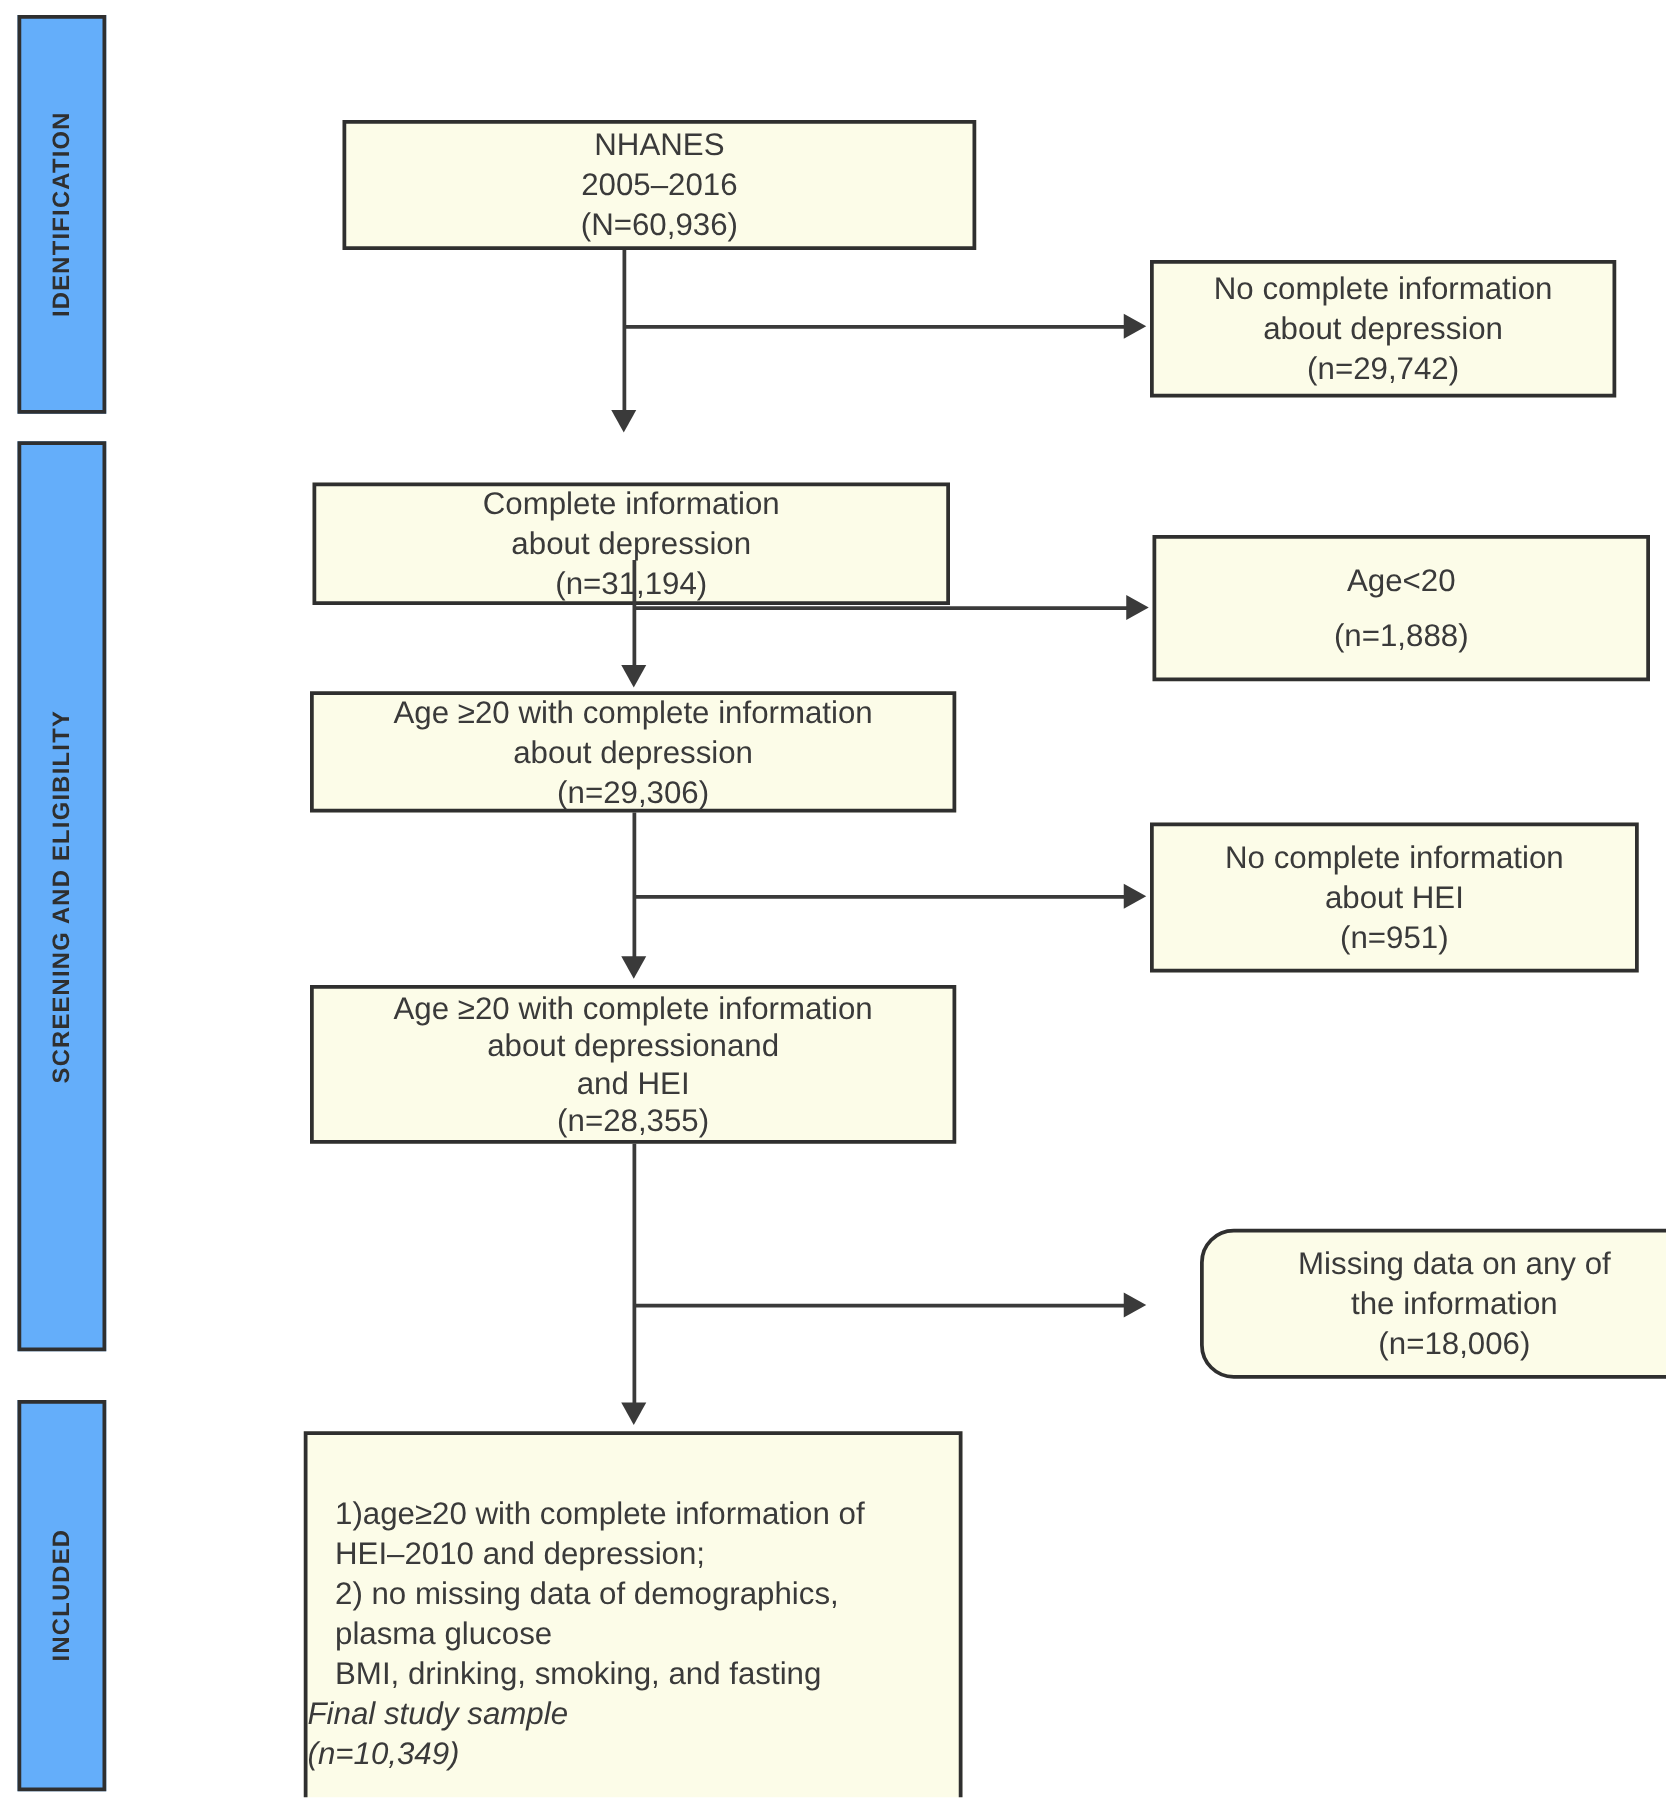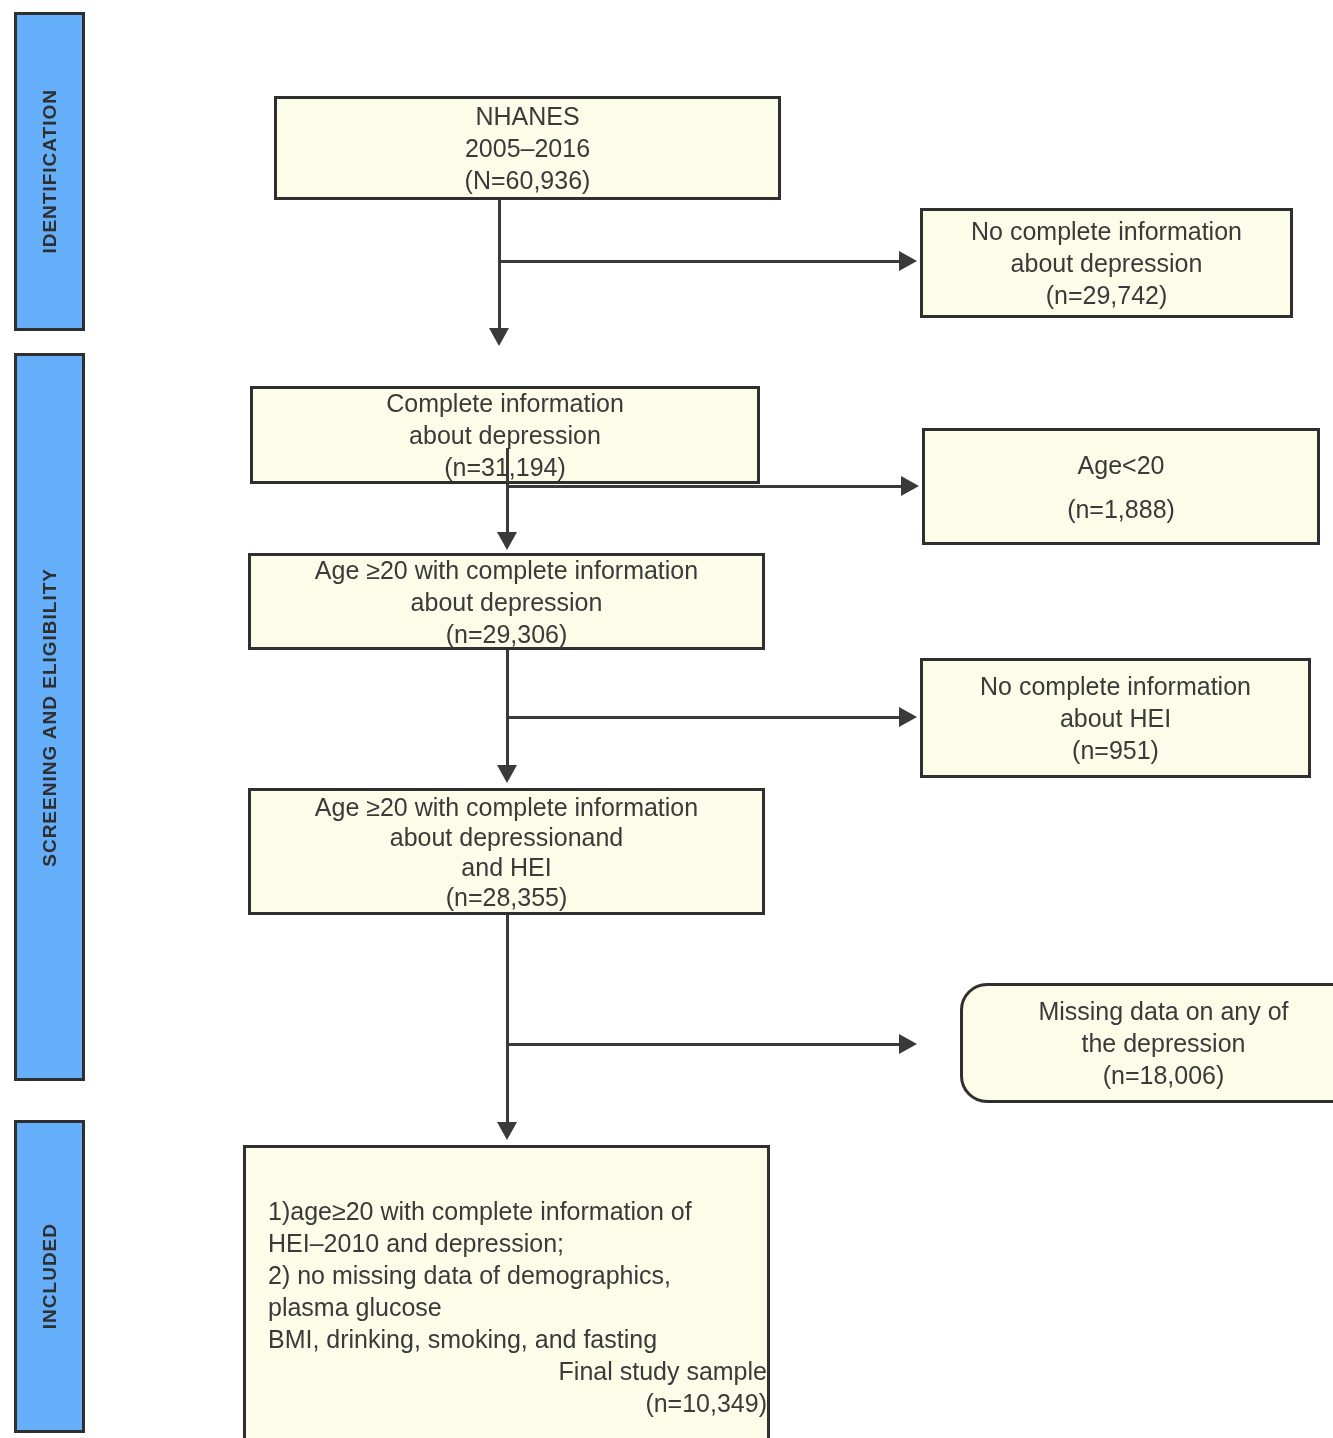--- a/index.html
+++ b/index.html
@@ -47,21 +47,21 @@
     align-items: center;
     justify-content: center;
     color: #3a3a3a;
     font-size: 25px;
     line-height: 32px;
     text-align: center;
   }
   .box.tight { line-height: 30px; }
   .box-block { width: 100%; box-sizing: border-box; }
   .box-block.left { text-align: left; padding: 0 22px; }
-  .box-block.center { text-align: right; }
+  .box-block.center { text-align: left; font-style: italic; }
   
   .vline {
     position: absolute;
     width: 3px;
     background: #3a3a3a;
   }
   .hline {
     position: absolute;
     height: 3px;
     background: #3a3a3a;
@@ -147,21 +147,21 @@
   </div>
 
   <div class="box" style="left:920px;top:658px;width:391px;height:120px;">
     <div>No complete information</div>
     <div>about HEI</div>
     <div>(n=951)</div>
   </div>
 
   <div class="box" style="left:960px;top:983px;width:407px;height:120px;border-radius:27px;">
     <div>Missing data on any of</div>
-    <div>the depression</div>
+    <div>the information</div>
     <div>(n=18,006)</div>
   </div>
 
   <div class="vline" style="left:498px;top:200px;height:130px;"></div>
   <div class="ah-down" style="left:489px;top:328px;"></div>
   <div class="hline" style="left:500px;top:260px;width:400px;"></div>
   <div class="ah-right" style="left:899px;top:251px;"></div>
 
   <div class="vline" style="left:506px;top:448px;height:86px;"></div>
   <div class="ah-down" style="left:497px;top:532px;"></div>

